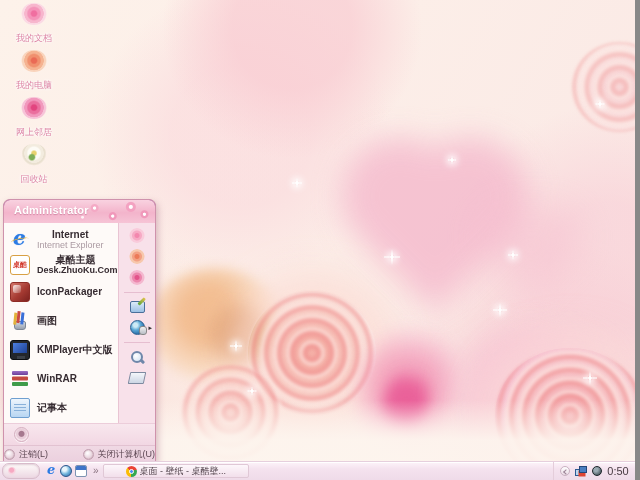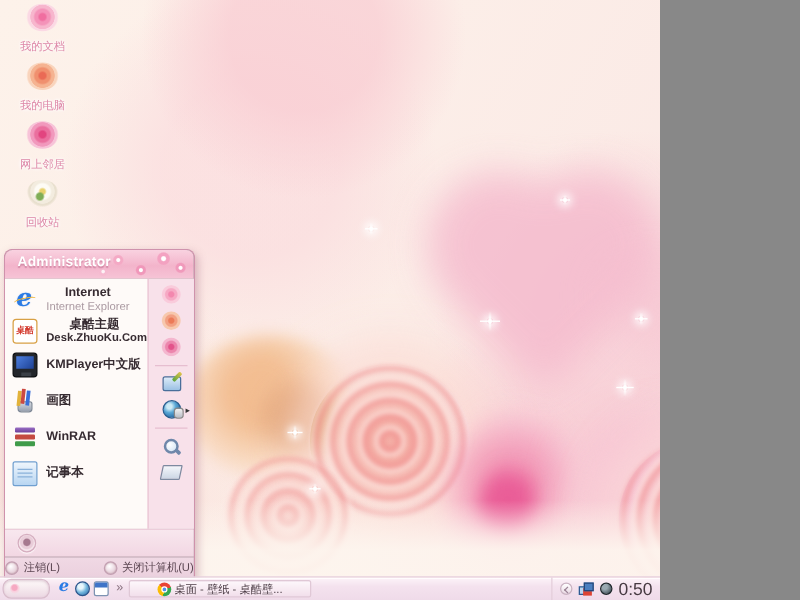--- a/index.html
+++ b/index.html
@@ -1,16 +1,16 @@
 <!DOCTYPE html>
 <html><head>
 <meta charset="utf-8">
 <style>
   html,body{margin:0;padding:0;background:#888;}
-  .screen{position:relative;width:528px;height:480px;overflow:hidden;
+  .screen{position:relative;width:635px;height:480px;overflow:hidden;
     font-family:"Liberation Sans",sans-serif;background:#fdf1ea;}
 
   
   .wp{position:absolute;inset:0;overflow:hidden;}
   .wp-base{position:absolute;inset:0;background:
     radial-gradient(circle at 46% 6%, rgba(249,205,211,.75) 0 60px, rgba(249,205,211,0) 130px),
     radial-gradient(circle at 38% 28%, rgba(250,214,219,.55) 0 70px, rgba(250,214,219,0) 150px),
     radial-gradient(circle at 96% 55%, rgba(248,205,214,.6) 0 60px, rgba(248,205,214,0) 160px),
     radial-gradient(circle at 88% 86%, rgba(247,195,205,.6) 0 70px, rgba(247,195,205,0) 170px),
     radial-gradient(circle at 10% 80%, rgba(250,222,215,.5) 0 80px, rgba(250,222,215,0) 180px),
@@ -68,21 +68,21 @@
   .dg-orange{background:radial-gradient(circle at 50% 48%,#ea6a55 0 2.5px,#f0906e 4px 6px,#f5b391 7.5px 9.5px,#f9d4bc 10px 11.5px,rgba(249,212,188,0) 13px);}
   .dg-deep{background:radial-gradient(circle at 50% 48%,#e2447f 0 2.5px,#ea6f9e 4px 6px,#f199bd 7.5px 9.5px,#f7c3d8 10px 11.5px,rgba(247,195,216,0) 13px);}
   .dg-white{background:radial-gradient(circle at 42% 60%,#7fae57 0 2.5px,rgba(127,174,87,0) 4px),
     radial-gradient(circle at 50% 42%,#e8d26e 0 2px,#fdfbf5 3.5px 6px,#f3ecdf 7.5px 9.5px,#e9e0cf 10px 11px,rgba(233,224,207,0) 12.5px);}
   .dlabel{display:inline-block;font-size:9px;line-height:10px;color:#dd86a6;
     text-shadow:0 0 2px #fff,0 0 3px #fff,0 0 4px #fff;}
 
   
   .startmenu{position:absolute;left:3px;top:199px;width:153px;height:263px;
     border:1px solid #cf92ac;border-bottom:none;border-radius:7px 7px 0 0;
-    box-shadow:2px 3px 7px rgba(150,80,110,.35);background:#a3a3a3;
+    box-shadow:2px 3px 7px rgba(150,80,110,.35);background:#701a75;
     display:flex;flex-direction:column;box-sizing:border-box;}
   .sm-header{height:23px;border-radius:6px 6px 0 0;position:relative;flex:none;
     background:
      radial-gradient(circle at 60% 35%, #fff 0 1.2px, rgba(244,168,196,.95) 2px 3.5px, rgba(244,168,196,0) 4.5px),
      radial-gradient(circle at 72% 70%, #fff 0 1.2px, rgba(240,150,185,.95) 2px 3.5px, rgba(240,150,185,0) 4.5px),
      radial-gradient(circle at 84% 30%, #fff 0 1.5px, rgba(243,160,192,.95) 2.5px 4.5px, rgba(243,160,192,0) 5.5px),
      radial-gradient(circle at 93% 62%, #fff 0 1.2px, rgba(240,150,185,.9) 2px 3.5px, rgba(240,150,185,0) 4.5px),
      radial-gradient(circle at 52% 75%, rgba(255,255,255,.8) 0 1px, rgba(246,185,208,.8) 1.8px 3px, rgba(246,185,208,0) 4px),
      linear-gradient(180deg,#f9d2e0 0%,#f3b4cb 55%,#f6c4d6 100%);}
   .sm-user{position:absolute;left:10px;top:4px;font-size:11px;font-weight:bold;color:#fff;
@@ -194,21 +194,21 @@
   .hide-btn{width:10px;height:10px;border-radius:50%;border:1px solid #c9b2c1;cursor:pointer;
     background:linear-gradient(#fff,#ead9e4);position:relative;box-sizing:border-box;}
   .hide-btn::before{content:"";position:absolute;left:3px;top:2.5px;width:3px;height:3px;
     border-left:1.5px solid #9a8294;border-bottom:1.5px solid #9a8294;transform:rotate(45deg);}
   .t-net{width:12px;height:10px;position:relative;cursor:pointer;}
   .t-net::before{content:"";position:absolute;left:0;bottom:0;width:6px;height:5px;background:#bcd6f0;border:1px solid #2f5a92;}
   .t-net::after{content:"";position:absolute;right:0;top:0;width:6px;height:5px;background:#4a7ec0;border:1px solid #24477a;
     box-shadow:-1px 4px 0 -0.5px #d43;}
   .t-vol{width:10px;height:10px;border-radius:50%;cursor:pointer;
     background:radial-gradient(circle at 35% 32%,#9aaab2 0 2px,#49585f 6px,#232e33 9px);border:1px solid #1c262a;box-sizing:border-box;}
-  .clock{font-size:14px;color:#473a42;min-width:22px;text-align:center;}
+  .clock{font-size:11px;color:#473a42;min-width:22px;text-align:center;}
 </style>
 </head>
 <body>
 
 <div class="screen">
 
   <div class="wp">
     <div class="wp-base"></div>
     <div class="heart main"></div>
     <div class="heart echo"></div>
@@ -292,29 +292,35 @@
           </span>
         </div>
         <div class="sm-item">
           <span class="ico ico-zk"></span>
           <span class="sm-text">
             <div class="sm-title">桌酷主题</div>
             <div class="sm-sub bold">Desk.ZhuoKu.Com</div>
           </span>
         </div>
         <div class="sm-item" style="height:25px">
+          <span class="ico ico-ipack"></span>
+          <span class="sm-text">
+              <div class="sm-title">IconPackager</div>
+            </span>
+        </div>
+        <div class="sm-item" style="height:25px">
+          <span class="ico ico-paint"></span>
+          <span class="sm-text">
+              <div class="sm-title">画图</div>
+            </span>
+        </div>
+        <div class="sm-item" style="height:25px">
           <span class="ico ico-km"></span>
           <span class="sm-text">
               <div class="sm-title">KMPlayer中文版</div>
-            </span>
-        </div>
-        <div class="sm-item" style="height:25px">
-          <span class="ico ico-paint"></span>
-          <span class="sm-text">
-              <div class="sm-title">画图</div>
             </span>
         </div>
         <div class="sm-item" style="height:25px">
           <span class="ico ico-rar"></span>
           <span class="sm-text">
               <div class="sm-title">WinRAR</div>
             </span>
         </div>
         <div class="sm-item" style="height:25px">
           <span class="ico ico-note"></span>

